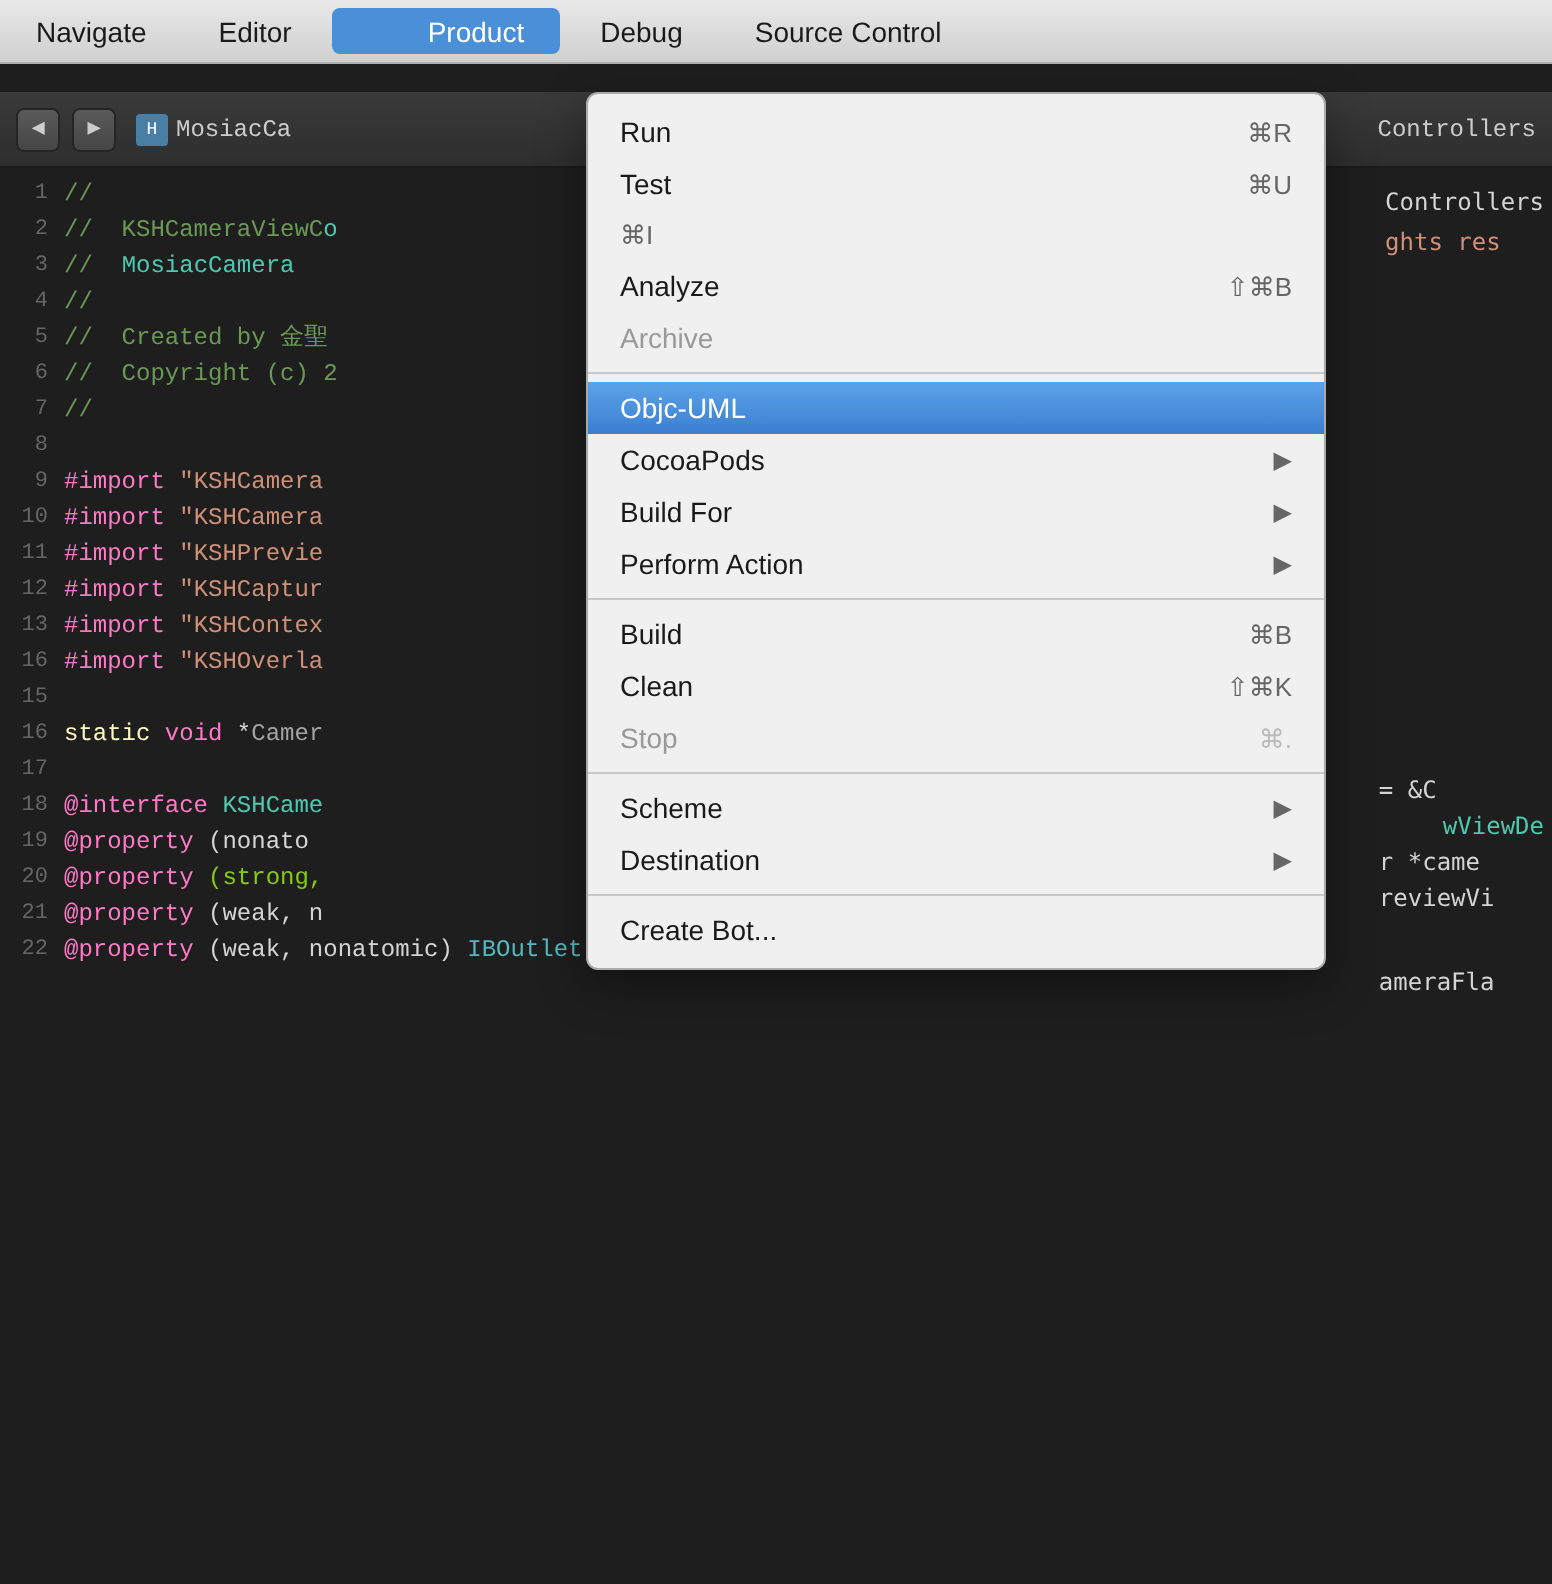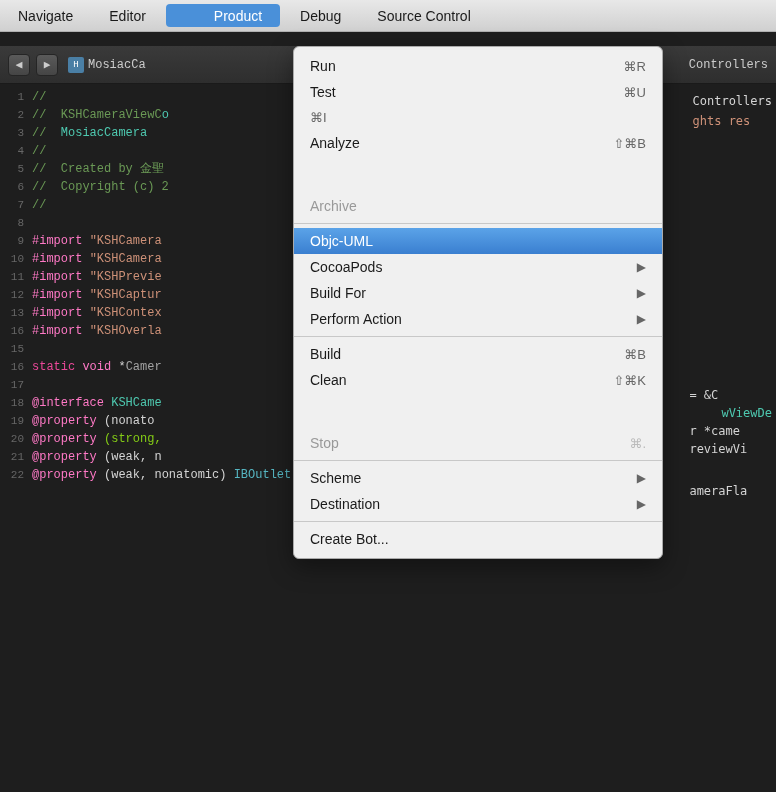--- a/index.html
+++ b/index.html
@@ -184,21 +184,20 @@
     }
 
     .dropdown-item.selected {
       background: linear-gradient(to bottom, #5ba3e8, #3a7fd0);
       color: white;
     }
 
     .dropdown-item.disabled {
       color: #999;
       cursor: default;
-      margin-top: 37px;
     }
 
     .dropdown-item .item-label {
       flex: 1;
     }
 
     .dropdown-item .item-shortcut {
       color: #666;
       font-size: 13px;
     }
@@ -315,21 +314,21 @@
       <span class="line-code"><span style="color:#ff79c6">#import</span> <span style="color:#ce9178">"KSHOverla</span></span>
     </div>
 
     <div class="code-line">
       <span class="line-num">15</span>
       <span class="line-code"></span>
     </div>
 
     <div class="code-line">
       <span class="line-num">16</span>
-      <span class="line-code"><span style="color:#ec4899">static</span> <span style="color:#ff79c6">void</span> *<span style="color:#a3a3a3">Camer</span></span>
+      <span class="line-code"><span style="color:#fef9c3">static</span> <span style="color:#ff79c6">void</span> *<span style="color:#a3a3a3">Camer</span></span>
     </div>
 
     <div class="code-line">
       <span class="line-num">17</span>
       <span class="line-code"></span>
     </div>
 
     <div class="code-line">
       <span class="line-num">18</span>
       <span class="line-code"><span style="color:#ff79c6">@interface</span> <span style="color:#4ec9b0">KSHCame</span></span>

